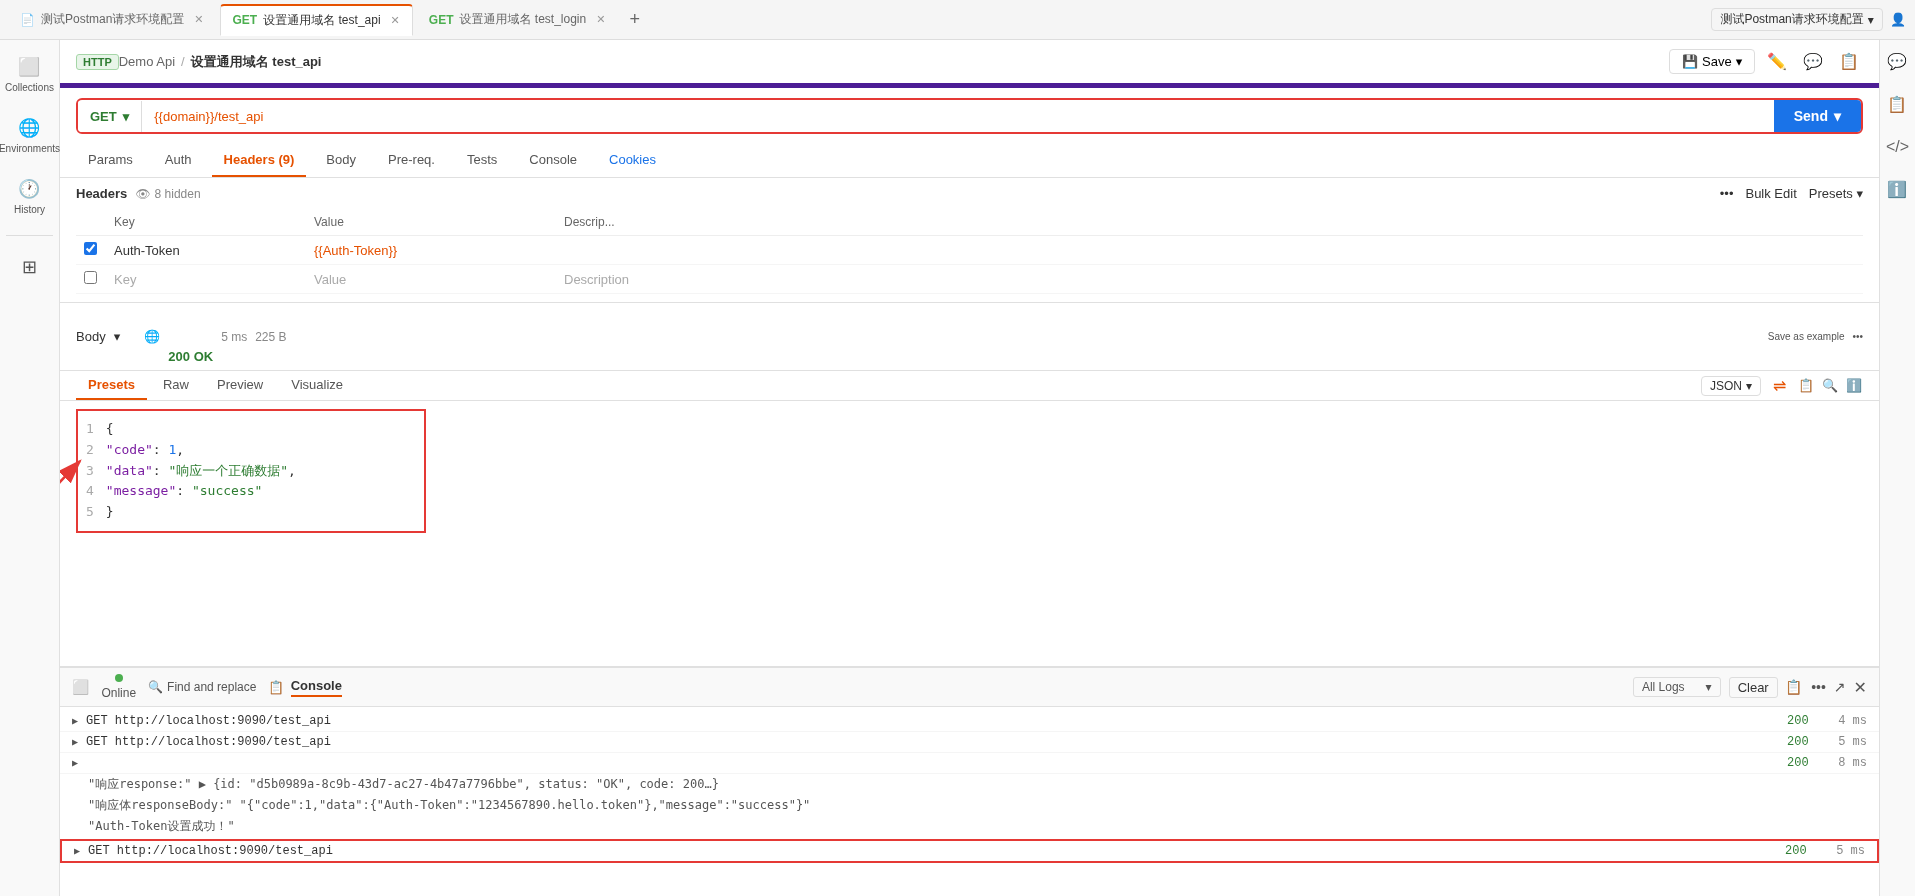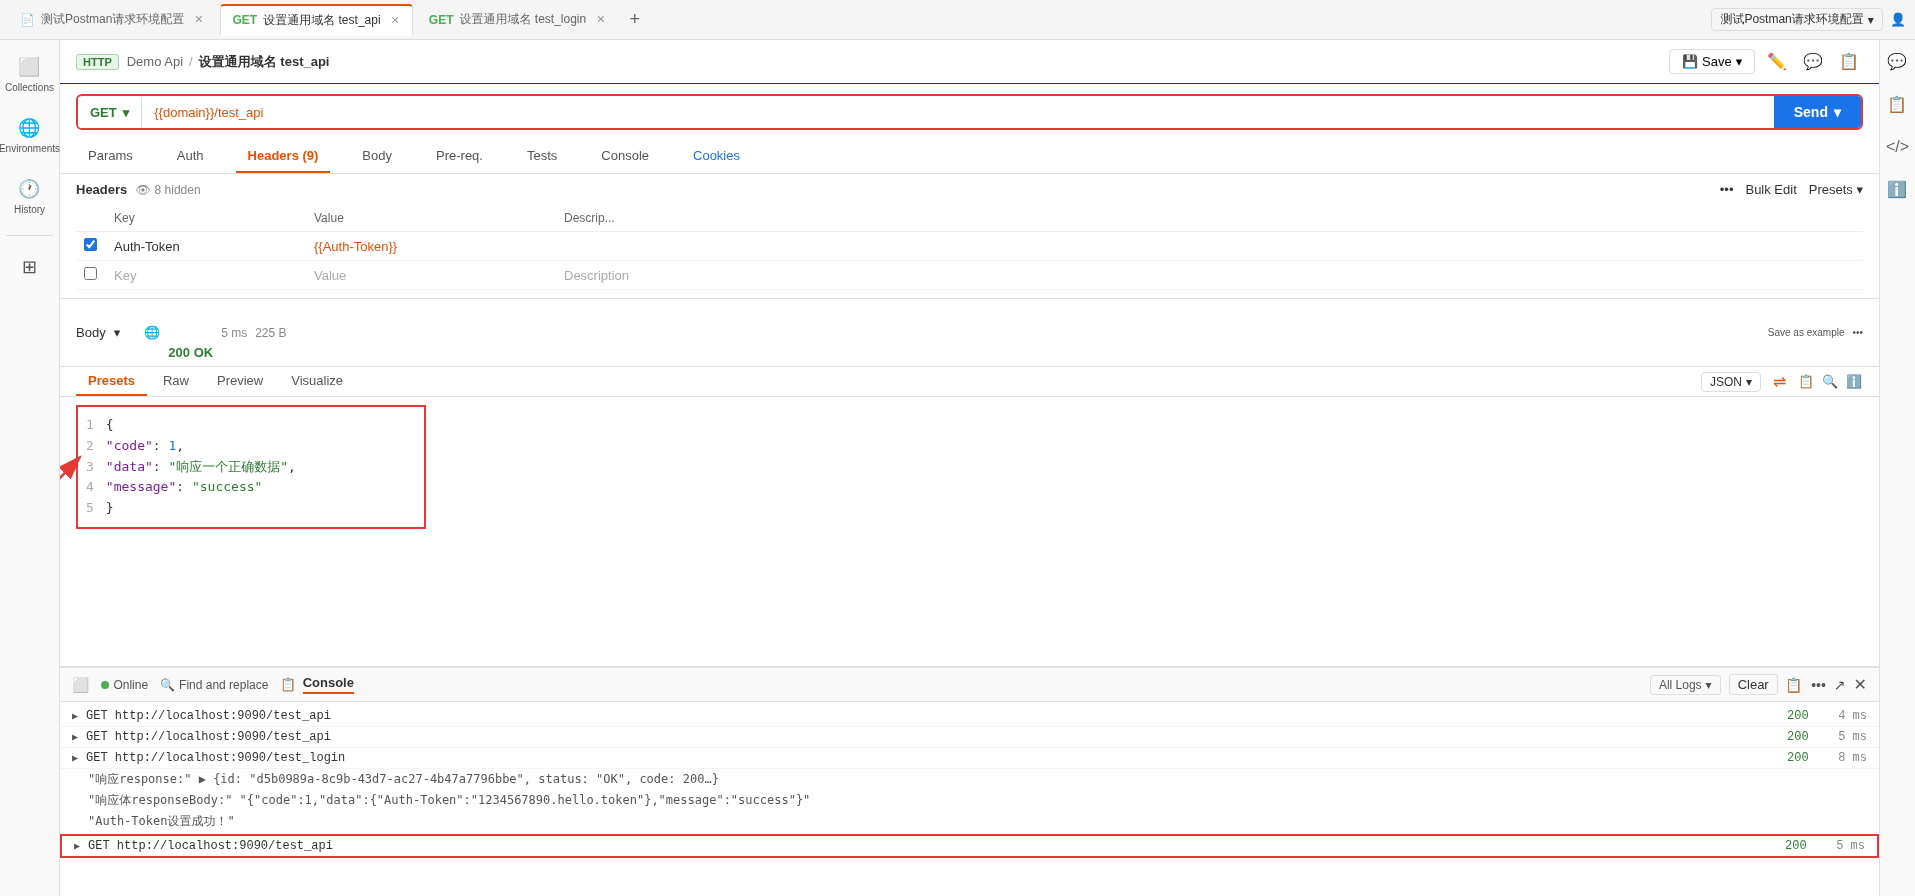--- a/index.html
+++ b/index.html
@@ -27,37 +27,37 @@
     .sidebar-icon { font-size: 18px; color: #555; }
     .sidebar-divider { width: 80%; height: 1px; background: #ddd; margin: 4px 0; }
 
     
     .content-area { flex: 1; display: flex; flex-direction: column; overflow: hidden; }
 
     
     .request-panel { flex: 1; display: flex; flex-direction: column; overflow: hidden; border-bottom: 1px solid #e0e0e0; }
 
     
-    .request-header { display: flex; align-items: center; padding: 8px 16px; border-bottom: 1px solid #4c1d95; gap: 8px; }
+    .request-header { display: flex; align-items: center; padding: 8px 16px; border-bottom: 5px solid #4c1d95; }
     .breadcrumb { display: flex; align-items: center; gap: 6px; font-size: 13px; color: #666; flex: 1; }
     .breadcrumb .separator { color: #aaa; }
     .breadcrumb .current { font-weight: 600; color: #333; }
     .http-badge { background: #e8f5e9; color: #2e7d32; border: 1px solid #a5d6a7; border-radius: 3px; padding: 1px 6px; font-size: 11px; font-weight: 600; }
     .header-actions { display: flex; align-items: center; gap: 8px; }
     .save-btn { display: flex; align-items: center; gap: 4px; border: 1px solid #ddd; border-radius: 4px; padding: 4px 12px; cursor: pointer; font-size: 13px; background: #fff; }
     .icon-btn { border: none; background: none; cursor: pointer; color: #666; font-size: 16px; padding: 4px; }
 
     
     .url-bar { display: flex; align-items: center; margin: 10px 16px; border: 2px solid #e53935; border-radius: 6px; overflow: hidden; }
     .method-select { display: flex; align-items: center; gap: 6px; padding: 8px 12px; border-right: 1px solid #ddd; background: #fff; font-weight: 600; color: #2e7d32; font-size: 13px; cursor: pointer; white-space: nowrap; }
     .url-input { flex: 1; padding: 8px 12px; border: none; outline: none; font-size: 13px; color: #e65100; }
     .send-btn { background: #1a73e8; color: #fff; border: none; padding: 8px 20px; font-size: 14px; font-weight: 600; cursor: pointer; display: flex; align-items: center; gap: 6px; }
 
     
-    .req-tabs { display: flex; align-items: center; padding: 0 16px; border-bottom: 1px solid #e0e0e0; gap: 20px; }
+    .req-tabs { display: flex; align-items: center; padding: 0 16px; border-bottom: 1px solid #e0e0e0; gap: 8px; }
     .req-tab { padding: 8px 12px; cursor: pointer; font-size: 13px; color: #555; border-bottom: 2px solid transparent; }
     .req-tab.active { color: #e65100; border-bottom: 2px solid #e65100; font-weight: 600; }
     .req-tab.cookies { color: #1a73e8; }
     .req-tab-count { color: #e65100; }
 
     
     .headers-section { padding: 8px 16px; flex: 1; overflow-y: auto; }
     .headers-toolbar { display: flex; align-items: center; gap: 8px; margin-bottom: 8px; }
     .headers-label { font-weight: 600; font-size: 13px; }
     .hidden-badge { color: #888; font-size: 12px; display: flex; align-items: center; gap: 4px; }
@@ -80,26 +80,26 @@
     .json-selector { display: flex; align-items: center; gap: 4px; border: 1px solid #ddd; border-radius: 4px; padding: 2px 8px; font-size: 12px; cursor: pointer; margin-left: auto; }
     .code-area { display: flex; }
     .json-key { color: #7b1fa2; }
     .json-str { color: #2e7d32; }
     .json-num { color: #1a73e8; }
 
     
     .console-panel { height: 230px; min-height: 230px; border-top: 2px solid #e0e0e0; display: flex; flex-direction: column; background: #fff; }
     .console-toolbar { display: flex; align-items: center; padding: 6px 12px; border-bottom: 1px solid #e0e0e0; gap: 12px; background: #f9f9f9; }
     .console-icon-btn { border: none; background: none; cursor: pointer; color: #555; font-size: 14px; }
-    .console-online { display: flex; align-items: center; gap: 4px; font-size: 12px; color: #555; }
+    .console-online { display: flex; align-items: center; gap: 4px; font-size: 12px; color: #555; flex-direction: column; }
     .online-dot { width: 8px; height: 8px; background: #4CAF50; border-radius: 50%; display: inline-block; }
     .console-find { display: flex; align-items: center; gap: 4px; font-size: 12px; color: #555; cursor: pointer; }
     .console-tab-active { font-size: 13px; font-weight: 600; color: #333; border-bottom: 2px solid #e65100; padding-bottom: 2px; cursor: pointer; }
     .console-right { margin-left: auto; display: flex; align-items: center; gap: 8px; }
-    .all-logs-btn { display: flex; align-items: center; gap: 4px; font-size: 12px; color: #555; cursor: pointer; border: 1px solid #ddd; border-radius: 3px; padding: 2px 8px; }
+    .all-logs-btn { display: flex; align-items: center; gap: 21px; font-size: 12px; color: #555; cursor: pointer; border: 1px solid #ddd; border-radius: 3px; padding: 2px 8px; }
     .clear-btn { font-size: 13px; color: #333; cursor: pointer; padding: 2px 8px; border: 1px solid #ddd; border-radius: 3px; }
     .console-body { flex: 1; overflow-y: auto; padding: 4px 0; font-family: 'Courier New', monospace; font-size: 12px; }
     .log-entry { display: flex; align-items: center; padding: 3px 12px; border-bottom: 1px solid #f5f5f5; gap: 8px; }
     .log-entry:last-child { border: 2px solid #e53935; background: #fff9f9; }
     .log-arrow { color: #555; font-size: 10px; cursor: pointer; }
     .log-text { flex: 1; color: #333; white-space: nowrap; overflow: hidden; text-overflow: ellipsis; }
     .log-status { color: #2e7d32; font-size: 12px; margin-left: auto; min-width: 32px; text-align: left; }
     .log-time { color: #888; font-size: 12px; min-width: 40px; text-align: right; }
 
     
@@ -356,21 +356,20 @@
 
           <div class="log-entry">
             <span class="log-arrow">▶</span>
             <span class="log-text">GET http://localhost:9090/test_api</span>
             <span class="log-status">200</span>
             <span class="log-time">5 ms</span>
           </div>
 
           <div class="log-entry">
             <span class="log-arrow">▶</span>
-            <span class="log-text">GET http://localhost:9090/test_login</span>
             <span class="log-status">200</span>
             <span class="log-time">8 ms</span>
           </div>
 
           <div style="padding: 2px 16px 2px 28px; font-family: monospace; font-size: 12px; color: #555;">
             <span>"响应response:" ▶ {id: "d5b0989a-8c9b-43d7-ac27-4b47a7796bbe", status: "OK", code: 200…}</span>
           </div>
           <div style="padding: 2px 16px 2px 28px; font-family: monospace; font-size: 12px; color: #555;">
             <span>"响应体responseBody:"  "{"code":1,"data":{"Auth-Token":"1234567890.hello.token"},"message":"success"}"</span>
           </div>

